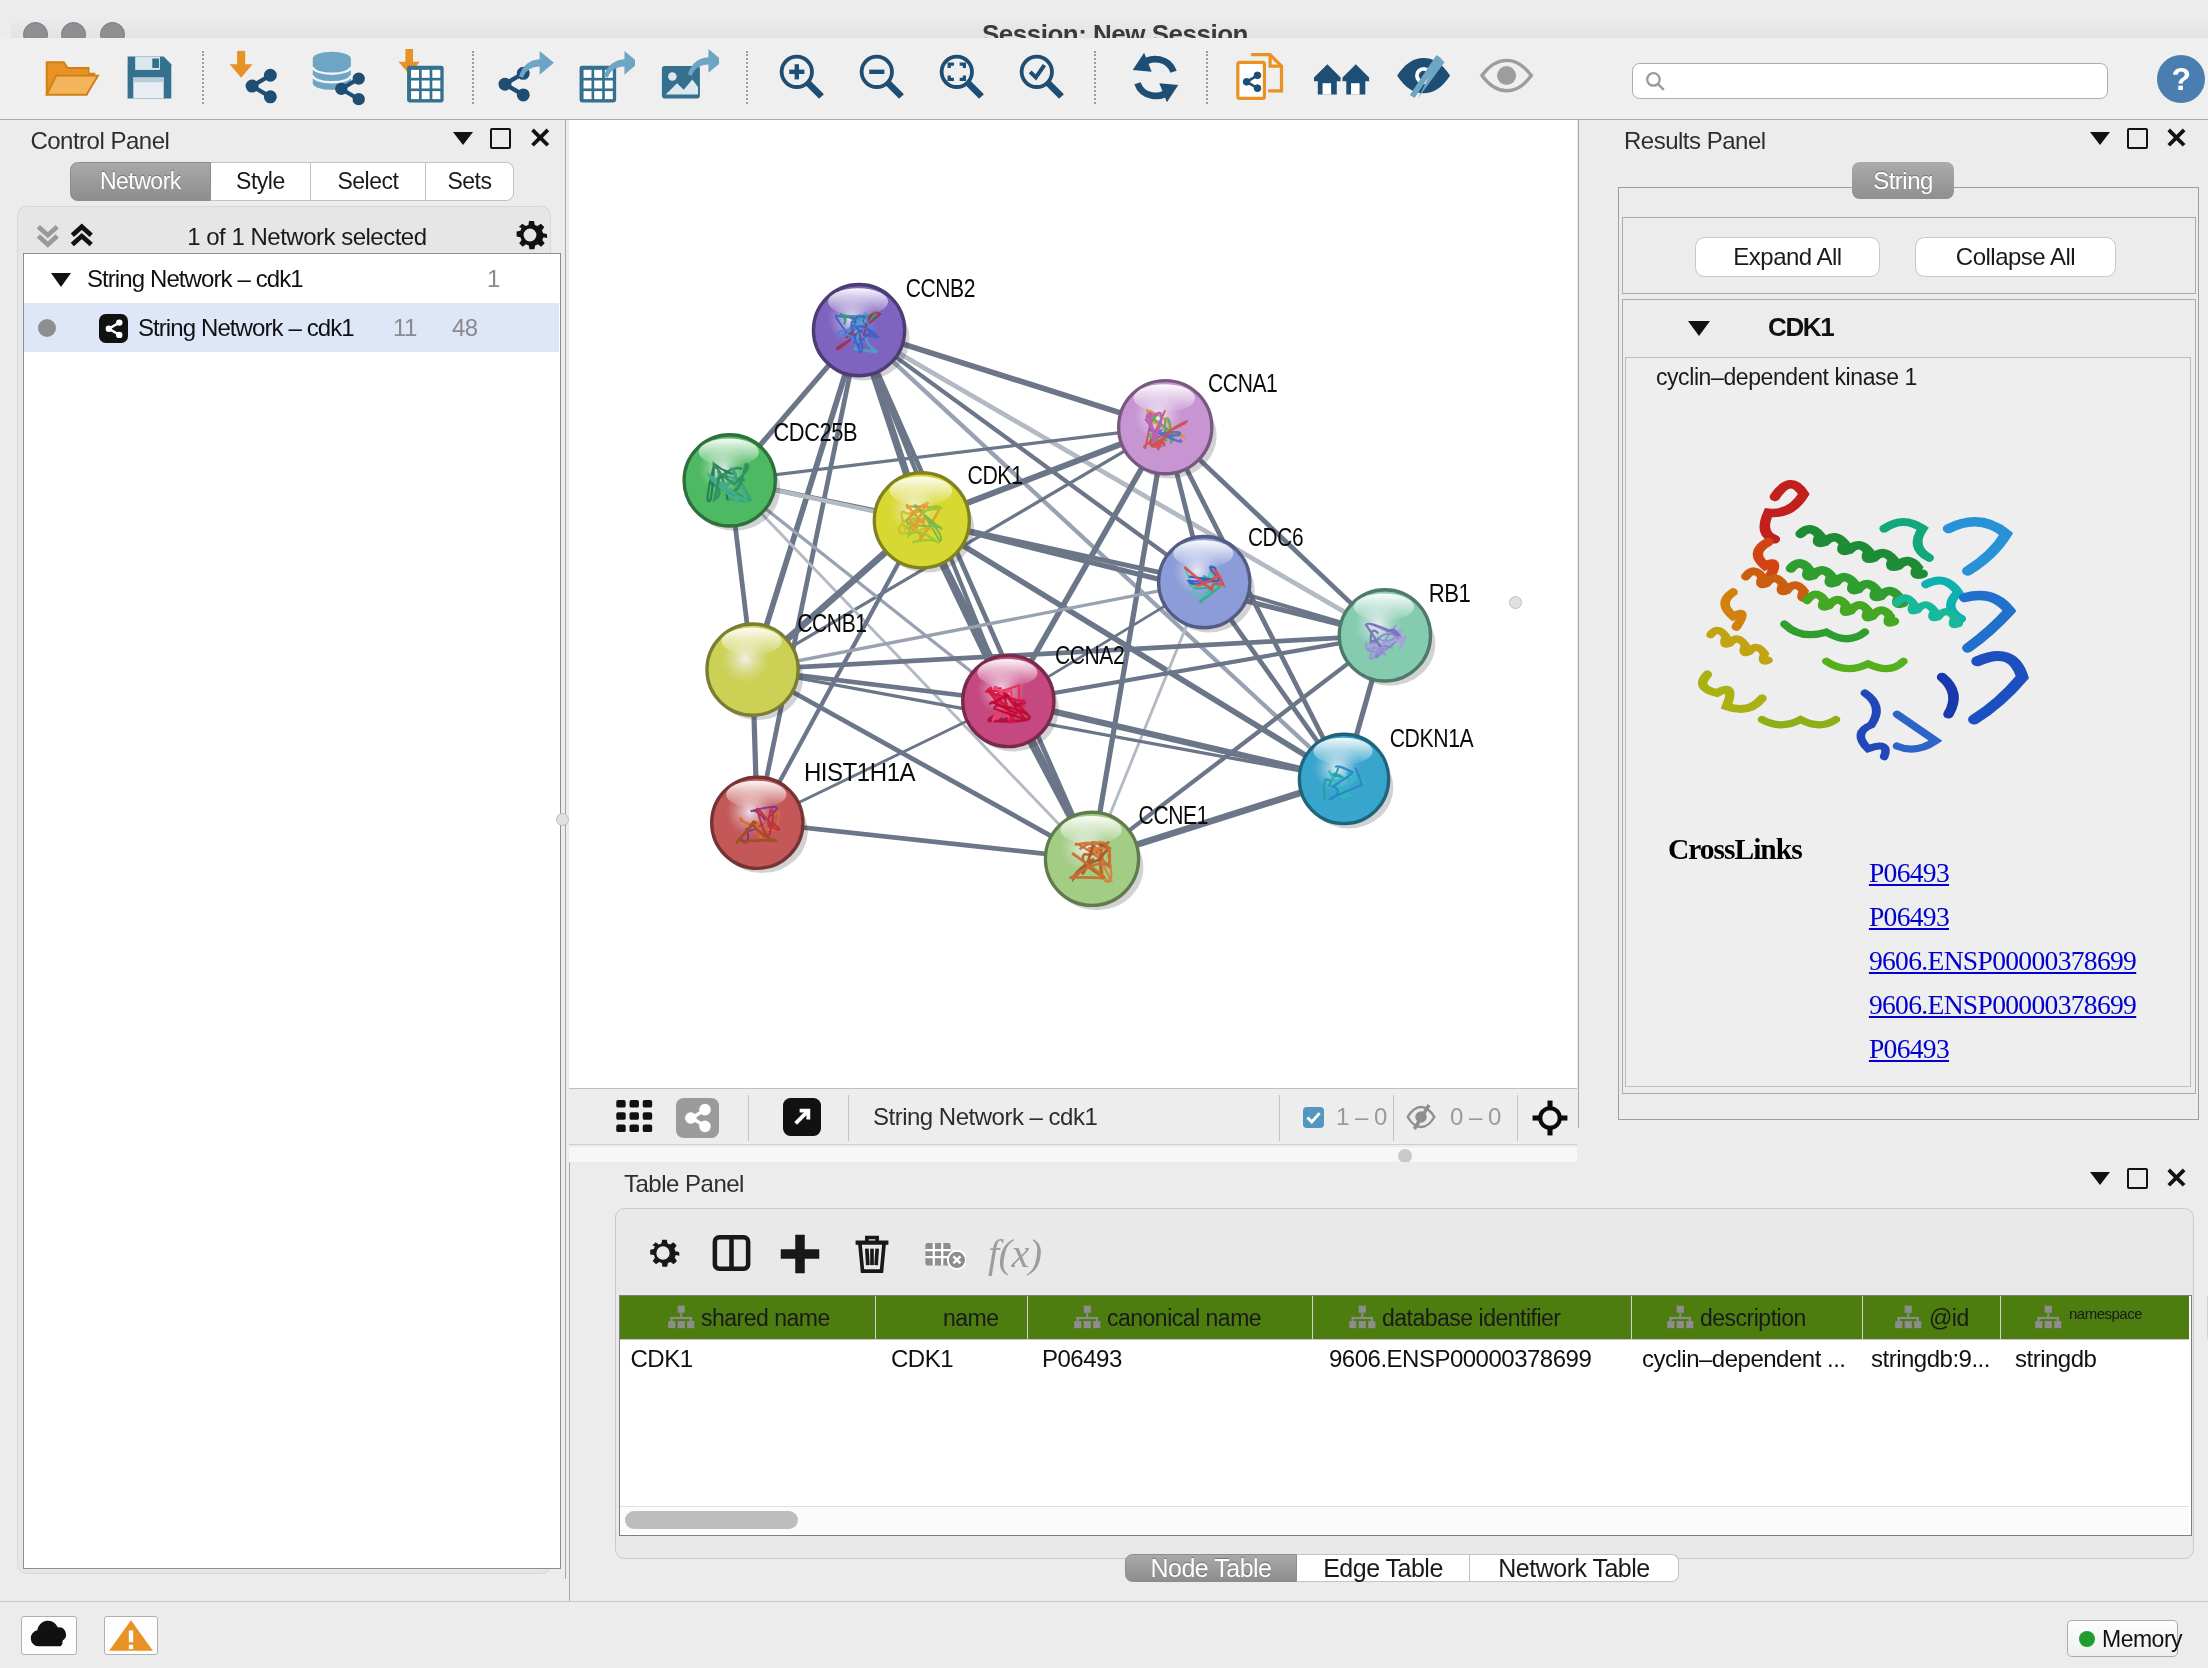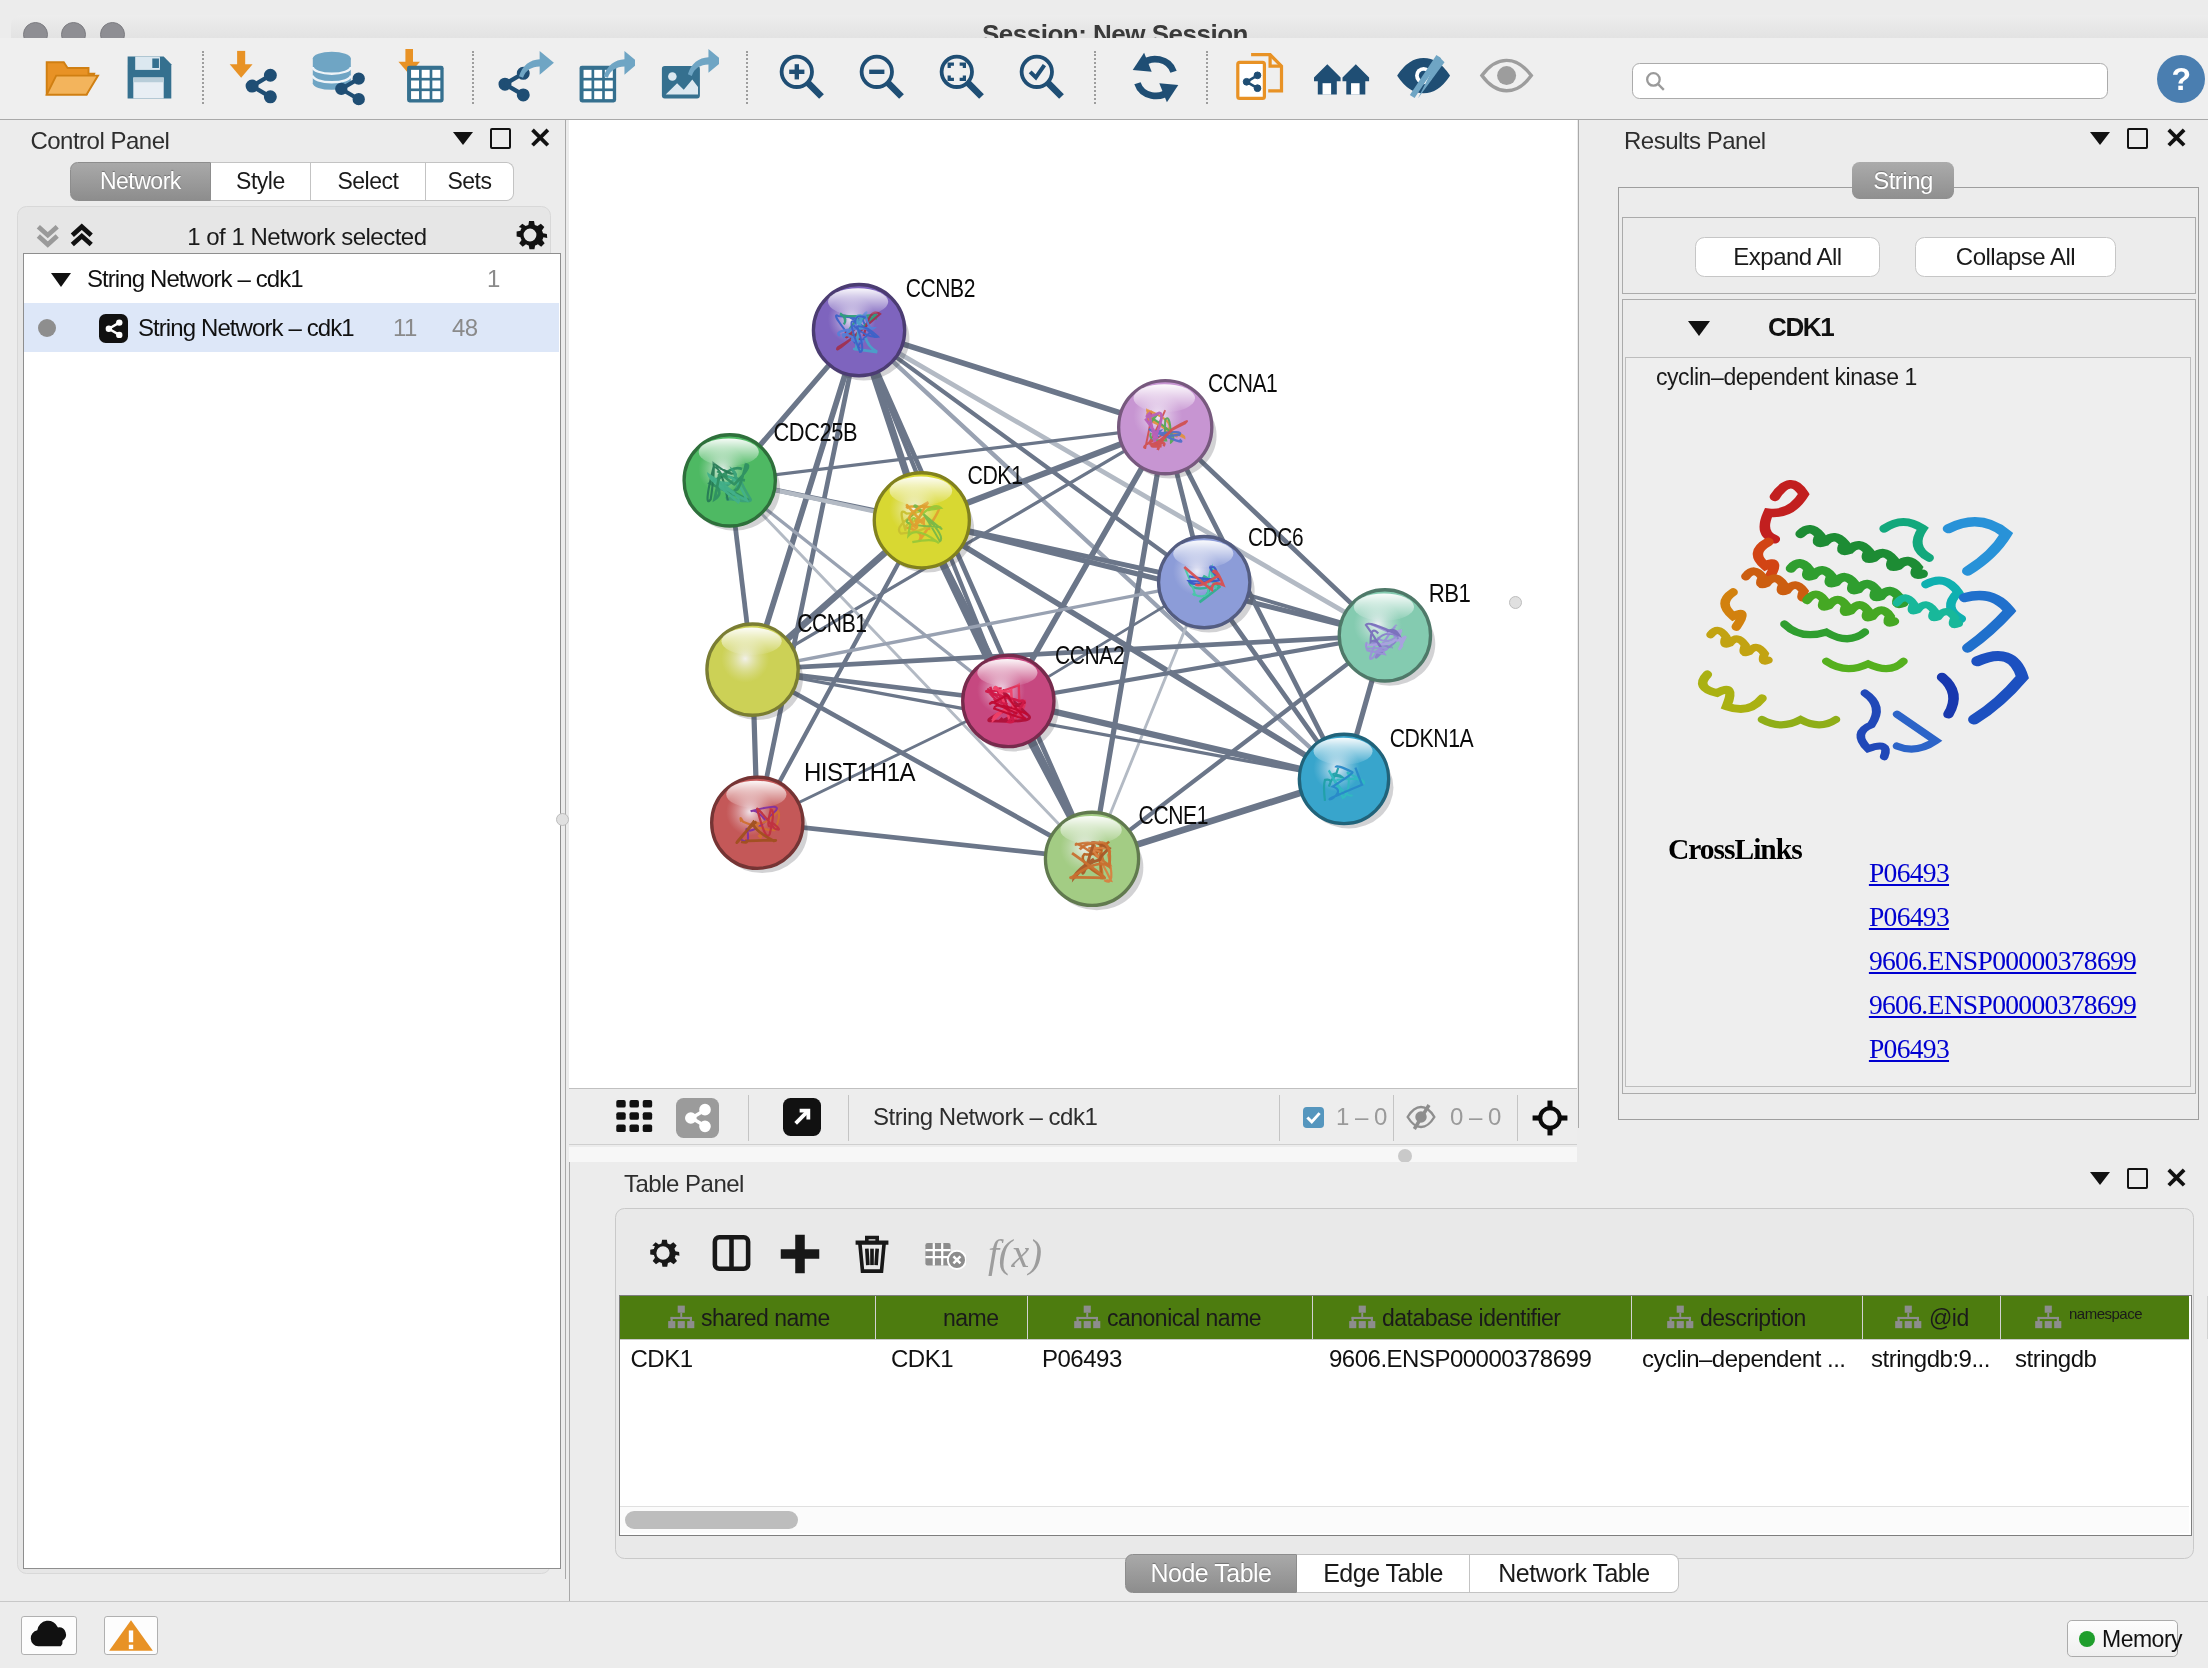--- a/index.html
+++ b/index.html
@@ -840,21 +840,21 @@
 <div class="abs" style="left:422px;top:4.8px;font-size:24px;color:#111;white-space:nowrap;">P06493</div>
 <div class="abs" style="left:709px;top:4.8px;font-size:24px;color:#111;white-space:nowrap;">9606.ENSP00000378699</div>
 <div class="abs" style="left:1022px;top:4.8px;font-size:24px;color:#111;white-space:nowrap;">cyclin–dependent ...</div>
 <div class="abs" style="left:1251px;top:4.8px;font-size:24px;color:#111;white-space:nowrap;">stringdb:9...</div>
 <div class="abs" style="left:1395px;top:4.8px;font-size:24px;color:#111;white-space:nowrap;">stringdb</div>
       </div>
     <div class="abs" style="left:0;top:210px;width:1569px;height:27px;background:#fbfbfb;border-top:1px solid #e0e0e0;">
       <div class="abs" style="left:4.8px;top:3.8px;width:173px;height:18px;background:#bdbdbd;border-radius:9.5px;"></div>
     </div>
   </div>
-  <div class="seg" style="left:555px;top:392px;height:39px;font-size:25px;">
+  <div class="seg" style="left:555px;top:392px;height:28px;font-size:25px;">
     <div class="on" style="width:172px;">Node Table</div>
     <div style="width:173px;">Edge Table</div>
     <div style="width:209px;">Network Table</div>
   </div>
 </div>
 
 <div class="abs" style="left:0;top:1601px;width:2208px;height:68px;background:#ececec;border-top:1px solid #c8c8c8;">
   <div class="abs" style="left:21px;top:14.3px;width:56px;height:39px;background:#fdfdfd;border:1px solid #b0b0b0;border-radius:2.9px;">
     <svg width="54" height="37" viewBox="0 0 30 20">
         <path fill="#111" d="M9 16 a4.5 4.5 0 0 1 -0.5 -8.9 A6 6 0 0 1 20 5.5 a4 4 0 0 1 2.5 7.4 a3.5 3.5 0 0 1 -1 3.1 z"></path>

